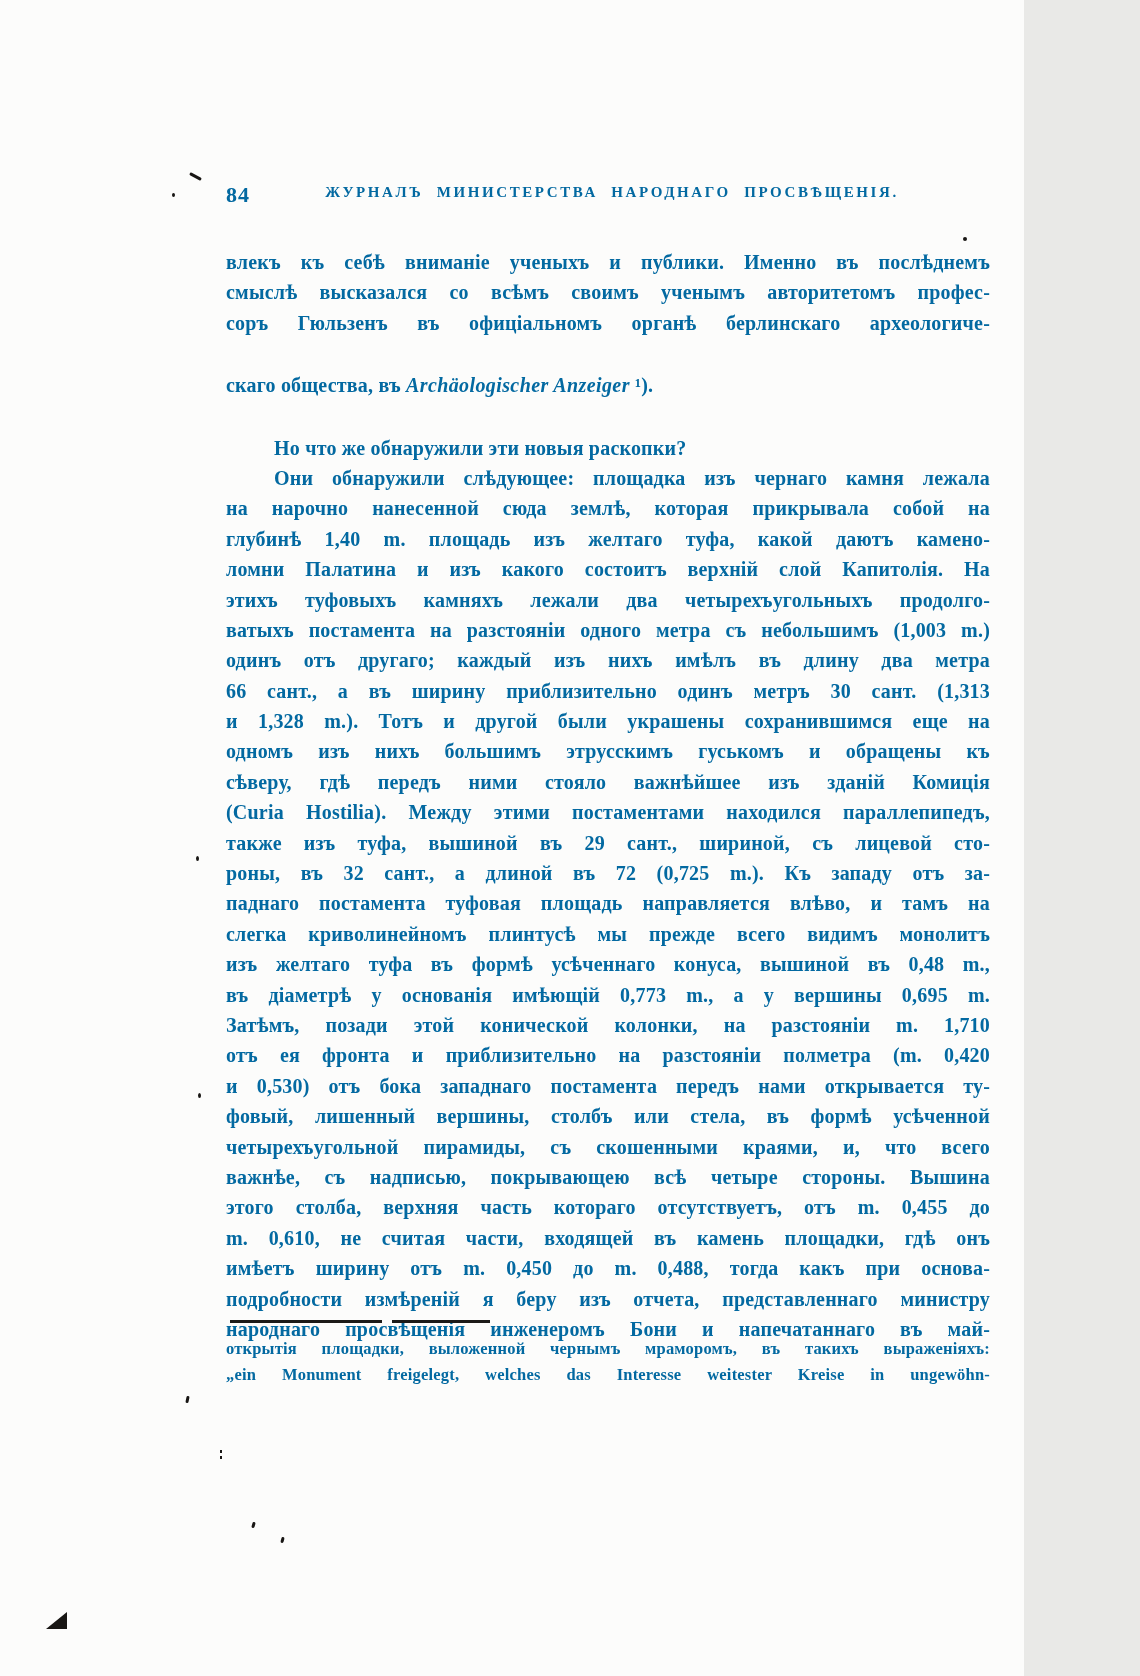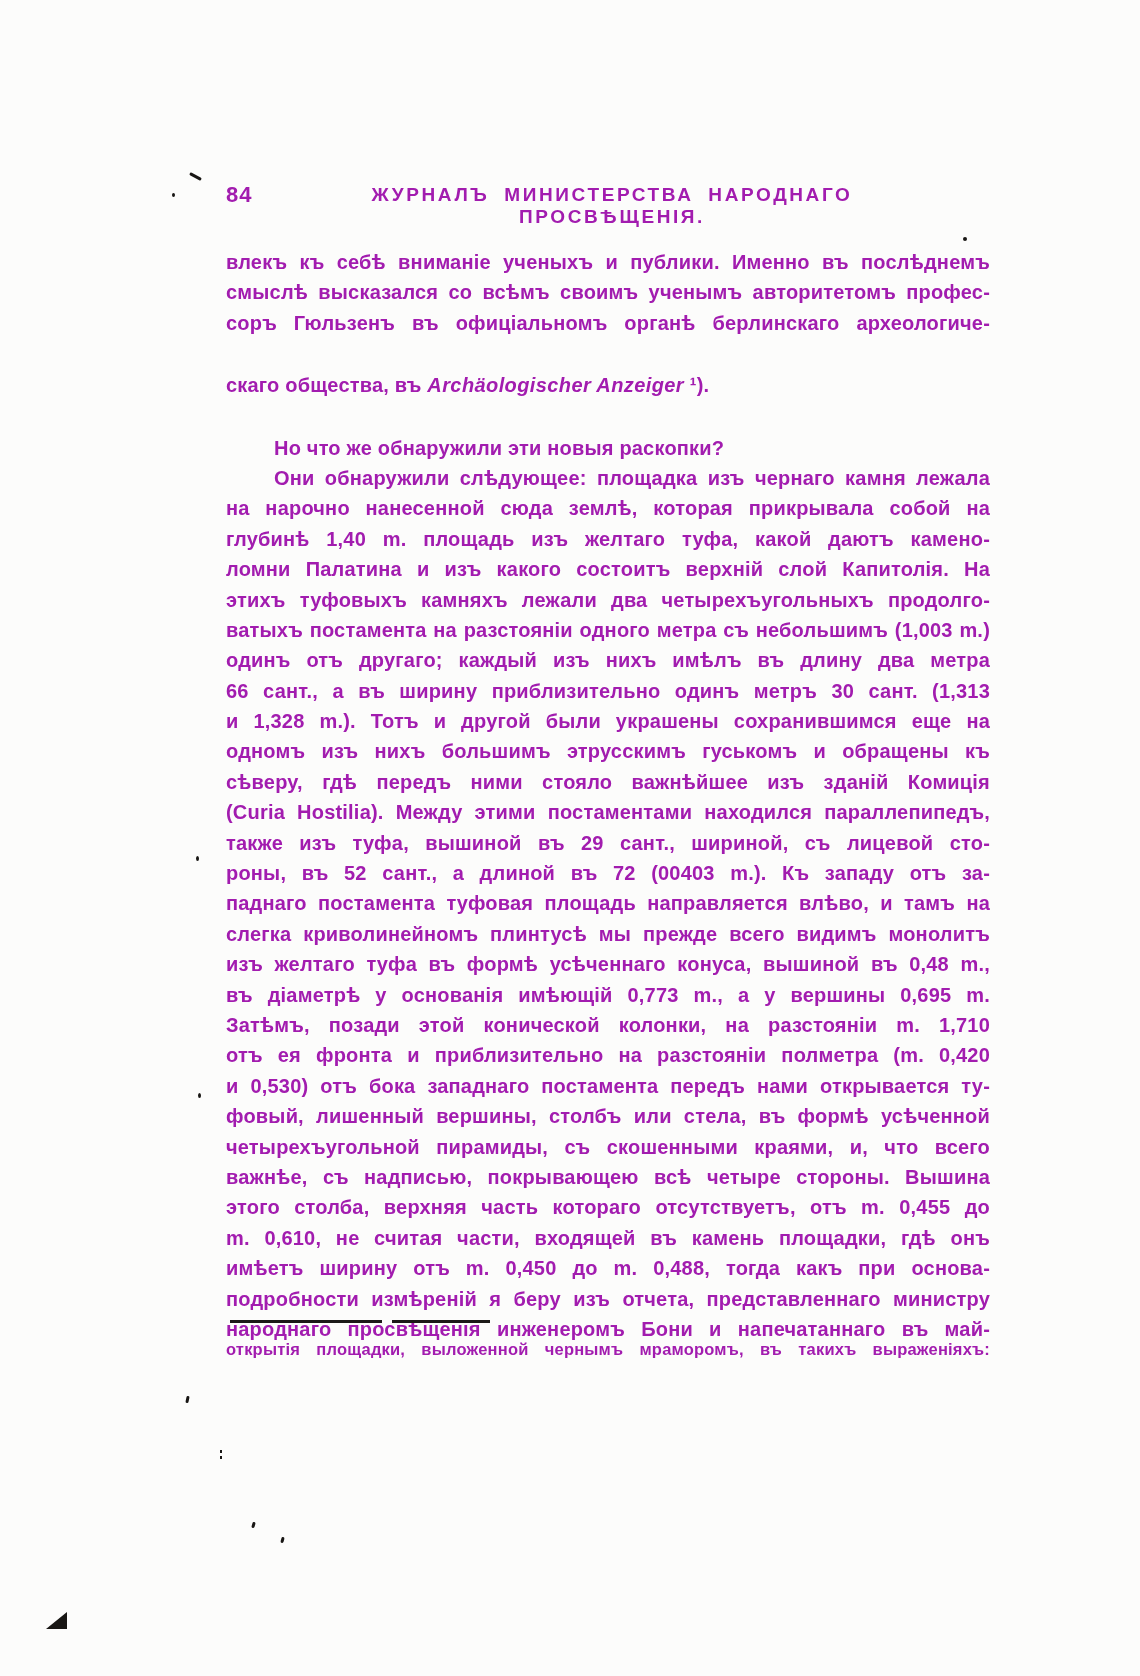--- a/index.html
+++ b/index.html
@@ -1,33 +1,33 @@
 <!DOCTYPE html>
 <html><head>
 <meta charset="utf-8">
 <style>
   html,body{margin:0;padding:0;background:#e9e9e7;}
   .page{
     position:relative;
-    width:1140px;height:1676px;
+    width:1024px;height:1676px;
     background:#fcfcfb;
     overflow:hidden;
-    font-family:Liberation Sans, sans-serif;
-    color:#a21caf;
+    font-family:Liberation Serif, serif;
+    color:#0369a1;
   }
   
   .header{position:absolute;top:182px;left:226px;width:764px;height:26px;}
   .pagenum{
     position:absolute;left:0;top:0;
     font-size:22px;font-weight:700;letter-spacing:1px;
   }
   .running-title{
     position:absolute;left:60px;right:52px;top:2px;
     text-align:center;
-    font-size:19px;font-weight:700;
+    font-size:15px;font-weight:700;
     letter-spacing:2.6px;word-spacing:7px;
   }
   
   .body-text{
     position:absolute;top:247px;left:226px;width:764px;
     font-size:20px;font-weight:700;
     letter-spacing:0.2px;
   }
   .body-text .line{
     height:30.4px;line-height:30.4px;
@@ -84,21 +84,21 @@
       <div class="line j">ломни Палатина и изъ какого состоитъ верхній слой Капитолія. На</div>
       <div class="line j">этихъ туфовыхъ камняхъ лежали два четырехъугольныхъ продолго-</div>
       <div class="line j">ватыхъ постамента на разстояніи одного метра съ небольшимъ (1,003 m.)</div>
       <div class="line j">одинъ отъ другаго; каждый изъ нихъ имѣлъ въ длину два метра</div>
       <div class="line j">66 сант., а въ ширину приблизительно одинъ метръ 30 сант. (1,313</div>
       <div class="line j">и 1,328 m.). Тотъ и другой были украшены сохранившимся еще на</div>
       <div class="line j">одномъ изъ нихъ большимъ этрусскимъ гуськомъ и обращены къ</div>
       <div class="line j">сѣверу, гдѣ передъ ними стояло важнѣйшее изъ зданій Комиція</div>
       <div class="line j">(Curia Hostilia). Между этими постаментами находился параллепипедъ,</div>
       <div class="line j">также изъ туфа, вышиной въ 29 сант., шириной, съ лицевой сто-</div>
-      <div class="line j">роны, въ 52 сант., а длиной въ 72 (00403 m.). Къ западу отъ за-</div>
+      <div class="line j">роны, въ 32 сант., а длиной въ 72 (0,725 m.). Къ западу отъ за-</div>
       <div class="line j">паднаго постамента туфовая площадь направляется влѣво, и тамъ на</div>
       <div class="line j">слегка криволинейномъ плинтусѣ мы прежде всего видимъ монолитъ</div>
       <div class="line j">изъ желтаго туфа въ формѣ усѣченнаго конуса, вышиной въ 0,48 m.,</div>
       <div class="line j">въ діаметрѣ у основанія имѣющій 0,773 m., а у вершины 0,695 m.</div>
       <div class="line j">Затѣмъ, позади этой конической колонки, на разстояніи m. 1,710</div>
       <div class="line j">отъ ея фронта и приблизительно на разстояніи полметра (m. 0,420</div>
       <div class="line j">и 0,530) отъ бока западнаго постамента передъ нами открывается ту-</div>
       <div class="line j">фовый, лишенный вершины, столбъ или стела, въ формѣ усѣченной</div>
       <div class="line j">четырехъугольной пирамиды, съ скошенными краями, и, что всего</div>
       <div class="line j">важнѣе, съ надписью, покрывающею всѣ четыре стороны. Вышина</div>
@@ -109,20 +109,21 @@
       <div class="line j">народнаго просвѣщенія инженеромъ Бони и напечатаннаго въ май-</div>
     </div>
 
   <div class="fnrule">
     <span class="seg s1"></span>
     <span class="seg s2"></span>
   </div>
 
   <div class="footnote" id="footnote-lines">
       <div class="line j">открытія площадки, выложенной чернымъ мраморомъ, въ такихъ выраженіяхъ:</div>
+      <div class="line j">„ein Monument freigelegt, welches das Interesse weitester Kreise in ungewöhn-</div>
     </div>
 
   <div class="art a-slash"></div>
   <div class="art a-dot1"></div>
   <div class="art a-dot2"></div>
   <div class="art a-dot3"></div>
   <div class="art a-dot4"></div>
   <div class="art a-comma"></div>
   <div class="art a-colon"></div>
   <div class="art a-dot5"></div>

